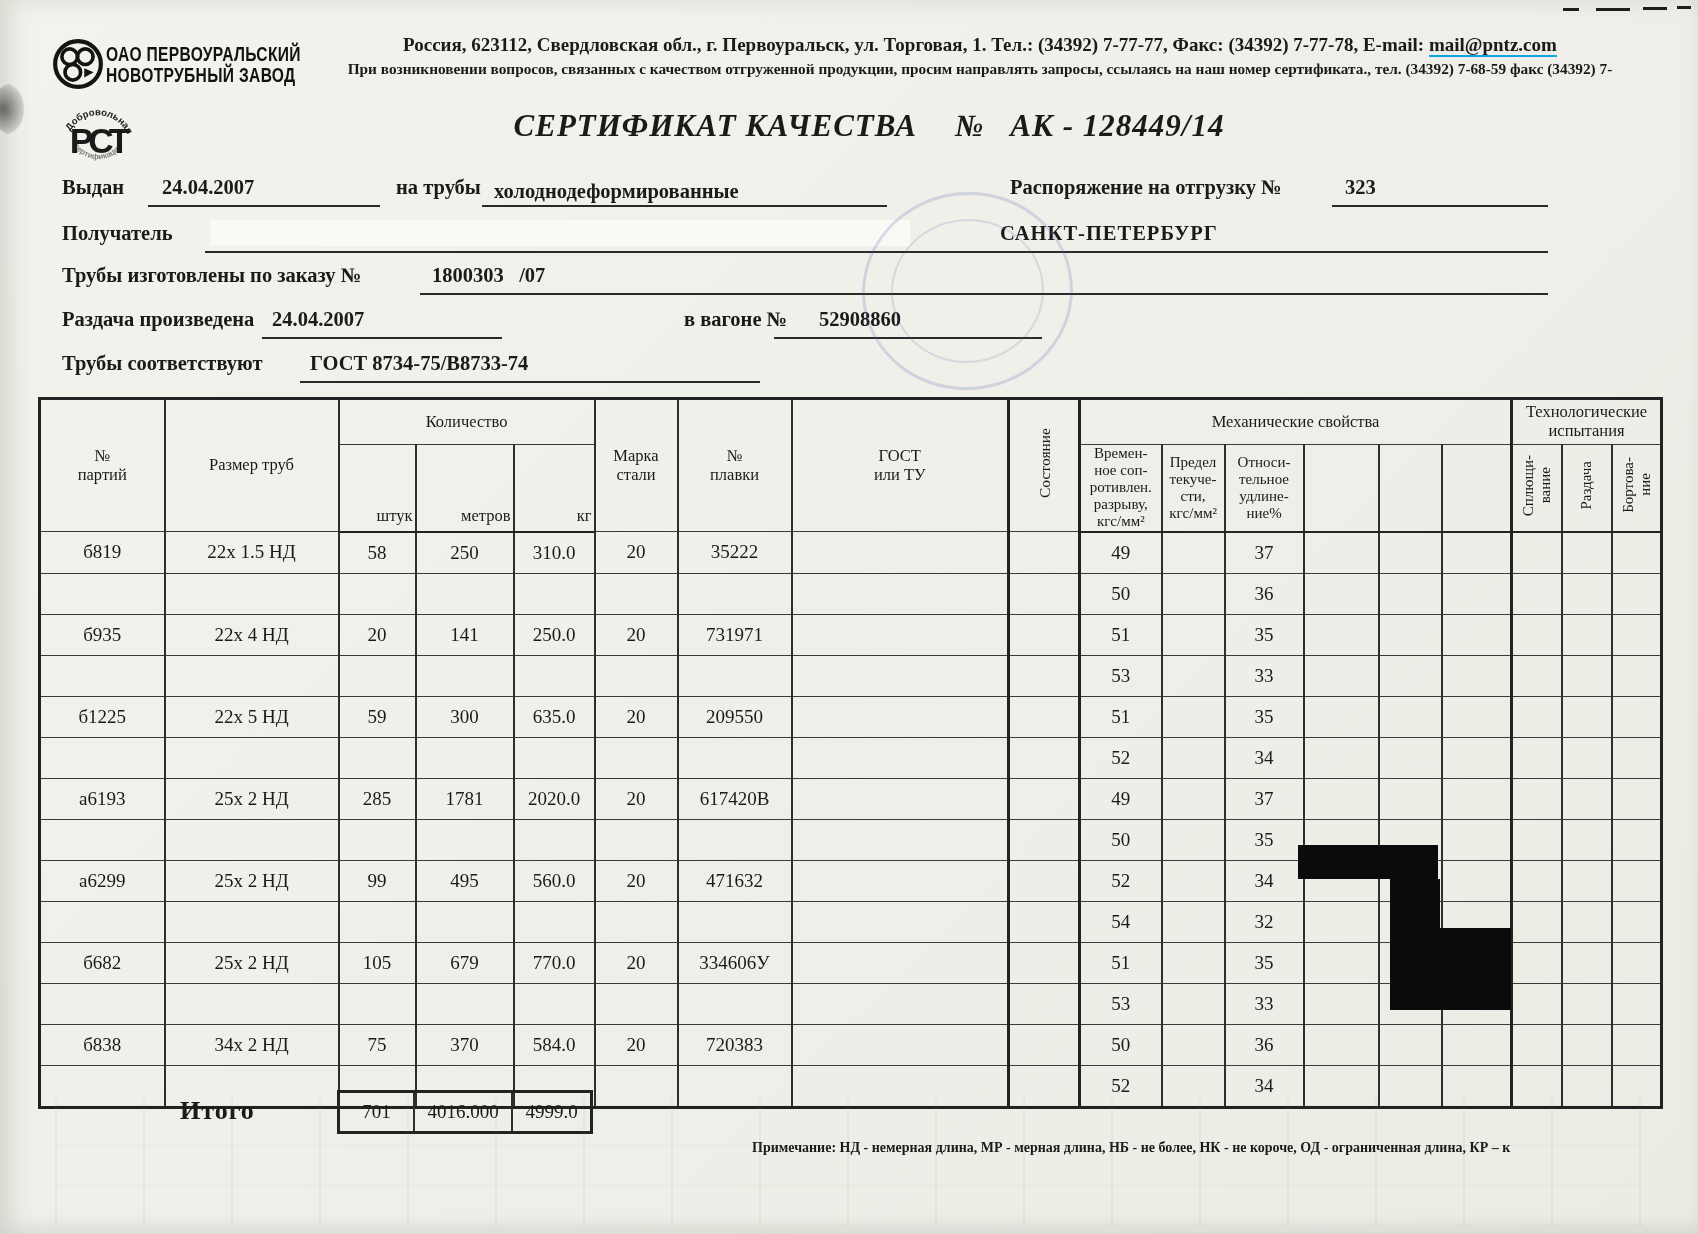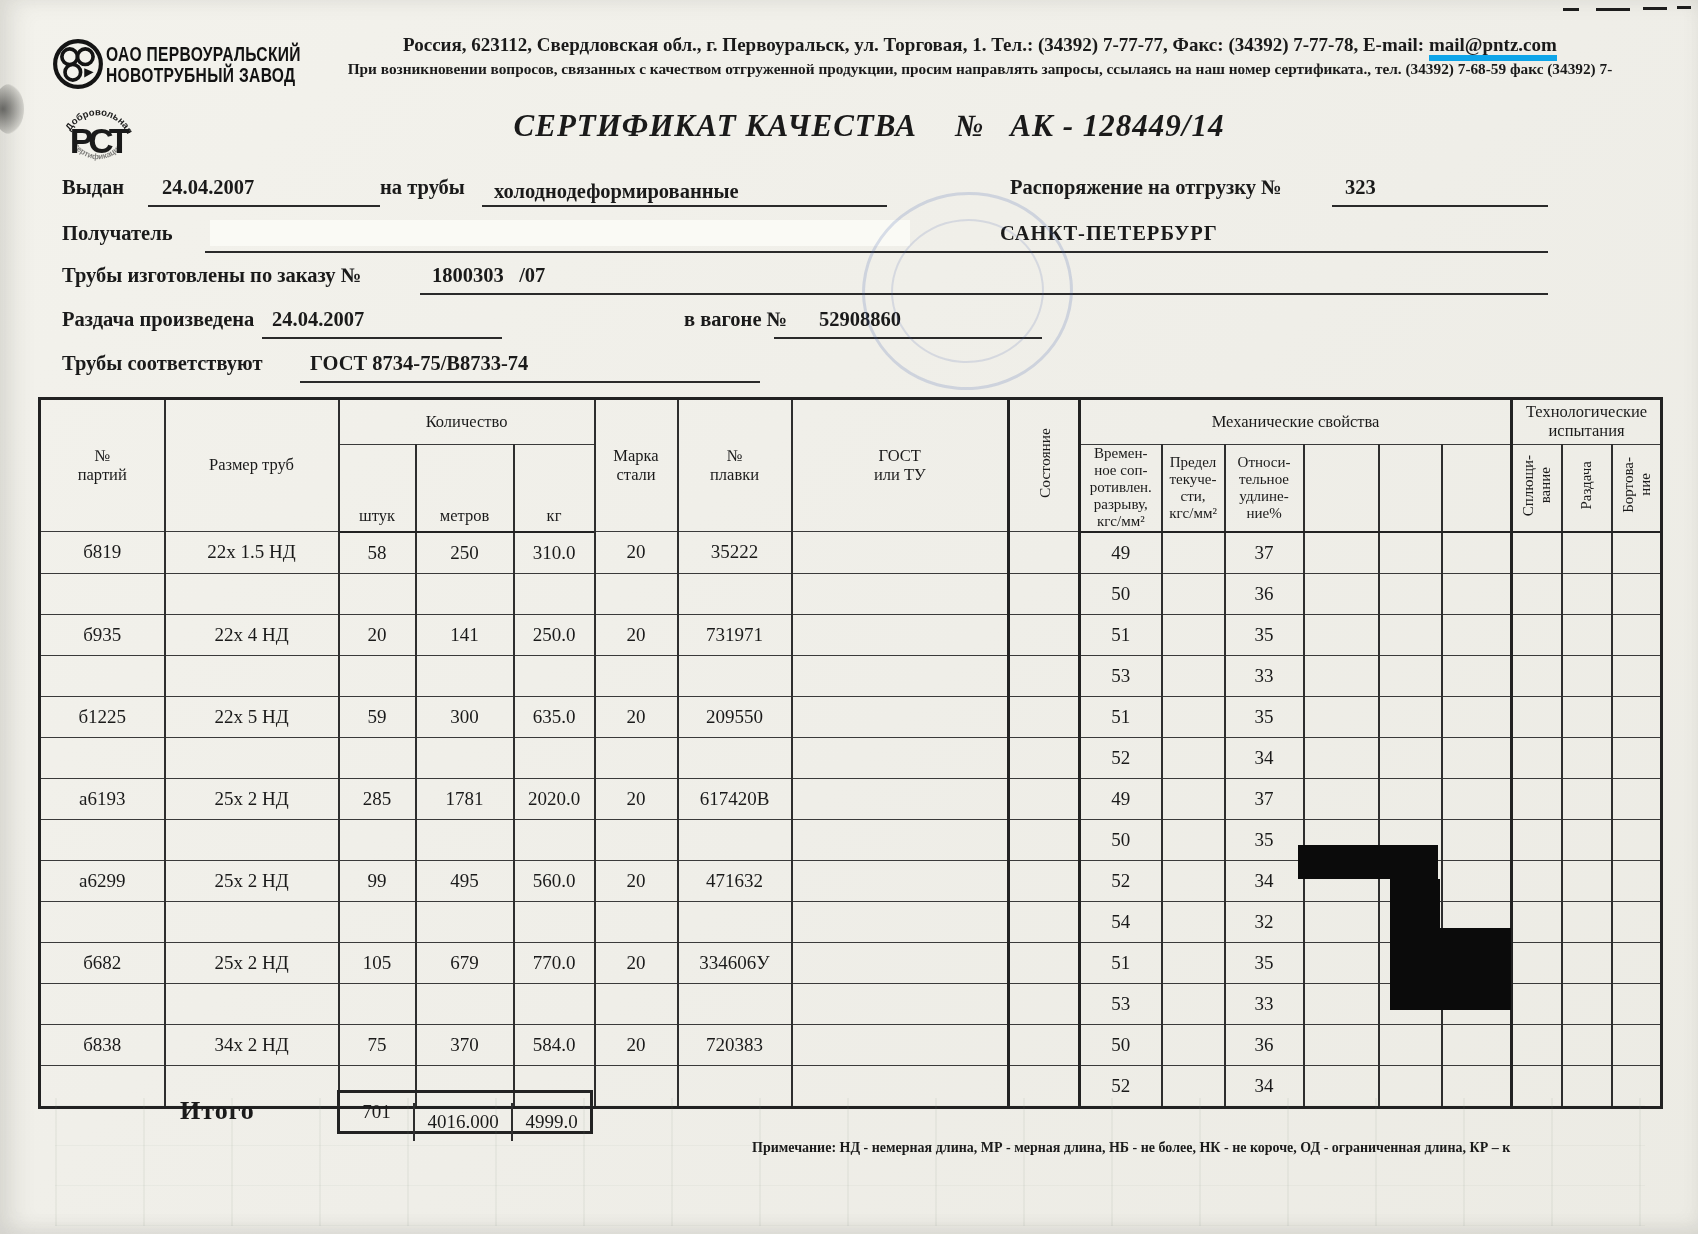--- a/index.html
+++ b/index.html
@@ -8,21 +8,21 @@
     background:linear-gradient(135deg,#f3f2ec 0%,#efeee8 55%,#ecebe4 100%);
     font-family:"Liberation Serif","DejaVu Serif",serif;
     color:#1a1a1a;
   }
   .abs{position:absolute;}
   
   #company-name{left:106px;top:44px;font-family:"Liberation Sans","DejaVu Sans",sans-serif;
     font-weight:bold;font-size:19.5px;line-height:1.06;color:#121212;
     transform:scaleX(.8);transform-origin:left top;letter-spacing:.4px;}
   #address-block{left:270px;top:34px;width:1420px;text-align:center;font-weight:bold;font-size:19px;}
-  #address-block .email{border-bottom:6px solid #0ea5e9;text-align:right;}
+  #address-block .email{border-bottom:2px solid #0ea5e9;text-align:right;}
   #notice-line{left:262px;top:60px;width:1436px;text-align:center;font-weight:bold;font-size:15.3px;}
   
   #title{left:0;top:108px;width:1698px;text-align:center;font-style:italic;font-weight:bold;
     font-size:31px;letter-spacing:1px;padding-left:40px;box-sizing:border-box;}
   #title .num-label{margin-left:38px;}
   #title .num{margin-left:26px;}
   
   .flabel{font-weight:bold;font-size:20.5px;}
   .fvalue{font-weight:bold;font-size:20.5px;}
   .uline{border-bottom:2px solid #2a2a2a;height:0;}
@@ -32,29 +32,29 @@
   #cert-table th,#cert-table td{
     border-left:2px solid #2e2e2e;border-right:2px solid #2e2e2e;
     border-top:1px solid #3a3a3a;border-bottom:1px solid #3a3a3a;
     padding:0 2px;text-align:center;vertical-align:middle;overflow:hidden;}
   #cert-table th{font-weight:normal;font-size:16.5px;white-space:pre-line;line-height:1.15;}
   #cert-table thead tr.h1{height:46px;}
   #cert-table thead tr.h2{height:87px;}
   #cert-table thead tr.h2 th{border-bottom:2.5px solid #222;}
   #cert-table td{height:40px;font-size:19px;}
   #cert-table .bl3{border-left:3px solid #222 !important;}
-  #cert-table th.qty{vertical-align:bottom;padding-bottom:5px;}
+  #cert-table th.qty{vertical-align:bottom;padding-bottom:5px;text-align:right;}
   #cert-table th.mech{font-size:15px;line-height:1.14;}
   .v{writing-mode:vertical-rl;transform:rotate(180deg);white-space:pre-line;
      display:inline-block;line-height:1.1;font-size:15px;}
   
   #itogo-label{left:180px;top:1096px;font-size:26px;font-weight:bold;letter-spacing:1px;}
   #totals-box{left:337px;top:1090px;width:256px;height:44px;display:flex;border:3px solid #222;box-sizing:border-box;}
   #totals-box .tcell{display:flex;align-items:center;justify-content:center;font-size:19px;height:100%;box-sizing:border-box;}
-  #totals-box .tcell + .tcell{border-left:2px solid #2e2e2e;margin-top:10px;}
+  #totals-box .tcell + .tcell{border-left:2px solid #2e2e2e;}
   #t-pieces{width:73px;} #t-meters{width:98px;} #t-kg{flex:1;}
   
   #note-line{left:752px;top:1140px;font-size:14px;font-weight:bold;width:946px;}
   
   .redact{background:#0b0b0b;}
   .dash{background:#1c1c1c;height:3px;}
   #staple{left:-6px;top:84px;width:30px;height:50px;border-radius:50%;
     background:radial-gradient(ellipse at 30% 50%, rgba(60,60,58,.75), rgba(120,120,115,.25) 70%, transparent 75%);}
   #stamp{left:862px;top:192px;width:205px;height:192px;border:3px solid rgba(72,102,173,.20);
     border-radius:50%;transform:rotate(-6deg);}
@@ -106,21 +106,21 @@
   </svg>
 </div>
 
 <div class="abs" id="title">
   <span>СЕРТИФИКАТ КАЧЕСТВА</span><span class="num-label">№</span><span class="num">АК - 128449/14</span>
 </div>
 
 <div class="abs flabel" style="left:62px;top:176px;">Выдан</div>
 <div class="abs fvalue" style="left:162px;top:176px;">24.04.2007</div>
 <div class="abs uline" style="left:148px;top:205px;width:232px;"></div>
-<div class="abs flabel" style="left:380px;top:176px;">на трубы</div>
+<div class="abs flabel" style="left:396px;top:176px;">на трубы</div>
 <div class="abs fvalue" style="left:494px;top:180px;">холоднодеформированные</div>
 <div class="abs uline" style="left:482px;top:205px;width:405px;"></div>
 <div class="abs flabel" style="left:1010px;top:176px;">Распоряжение на отгрузку №</div>
 <div class="abs fvalue" style="left:1345px;top:176px;">323</div>
 <div class="abs uline" style="left:1332px;top:205px;width:216px;"></div>
 
 <div class="abs" id="whiteout"></div>
 <div class="abs flabel" style="left:62px;top:222px;">Получатель</div>
 <div class="abs fvalue" style="left:1000px;top:222px;letter-spacing:1px;">САНКТ-ПЕТЕРБУРГ</div>
 <div class="abs uline" style="left:205px;top:251px;width:1343px;"></div>

